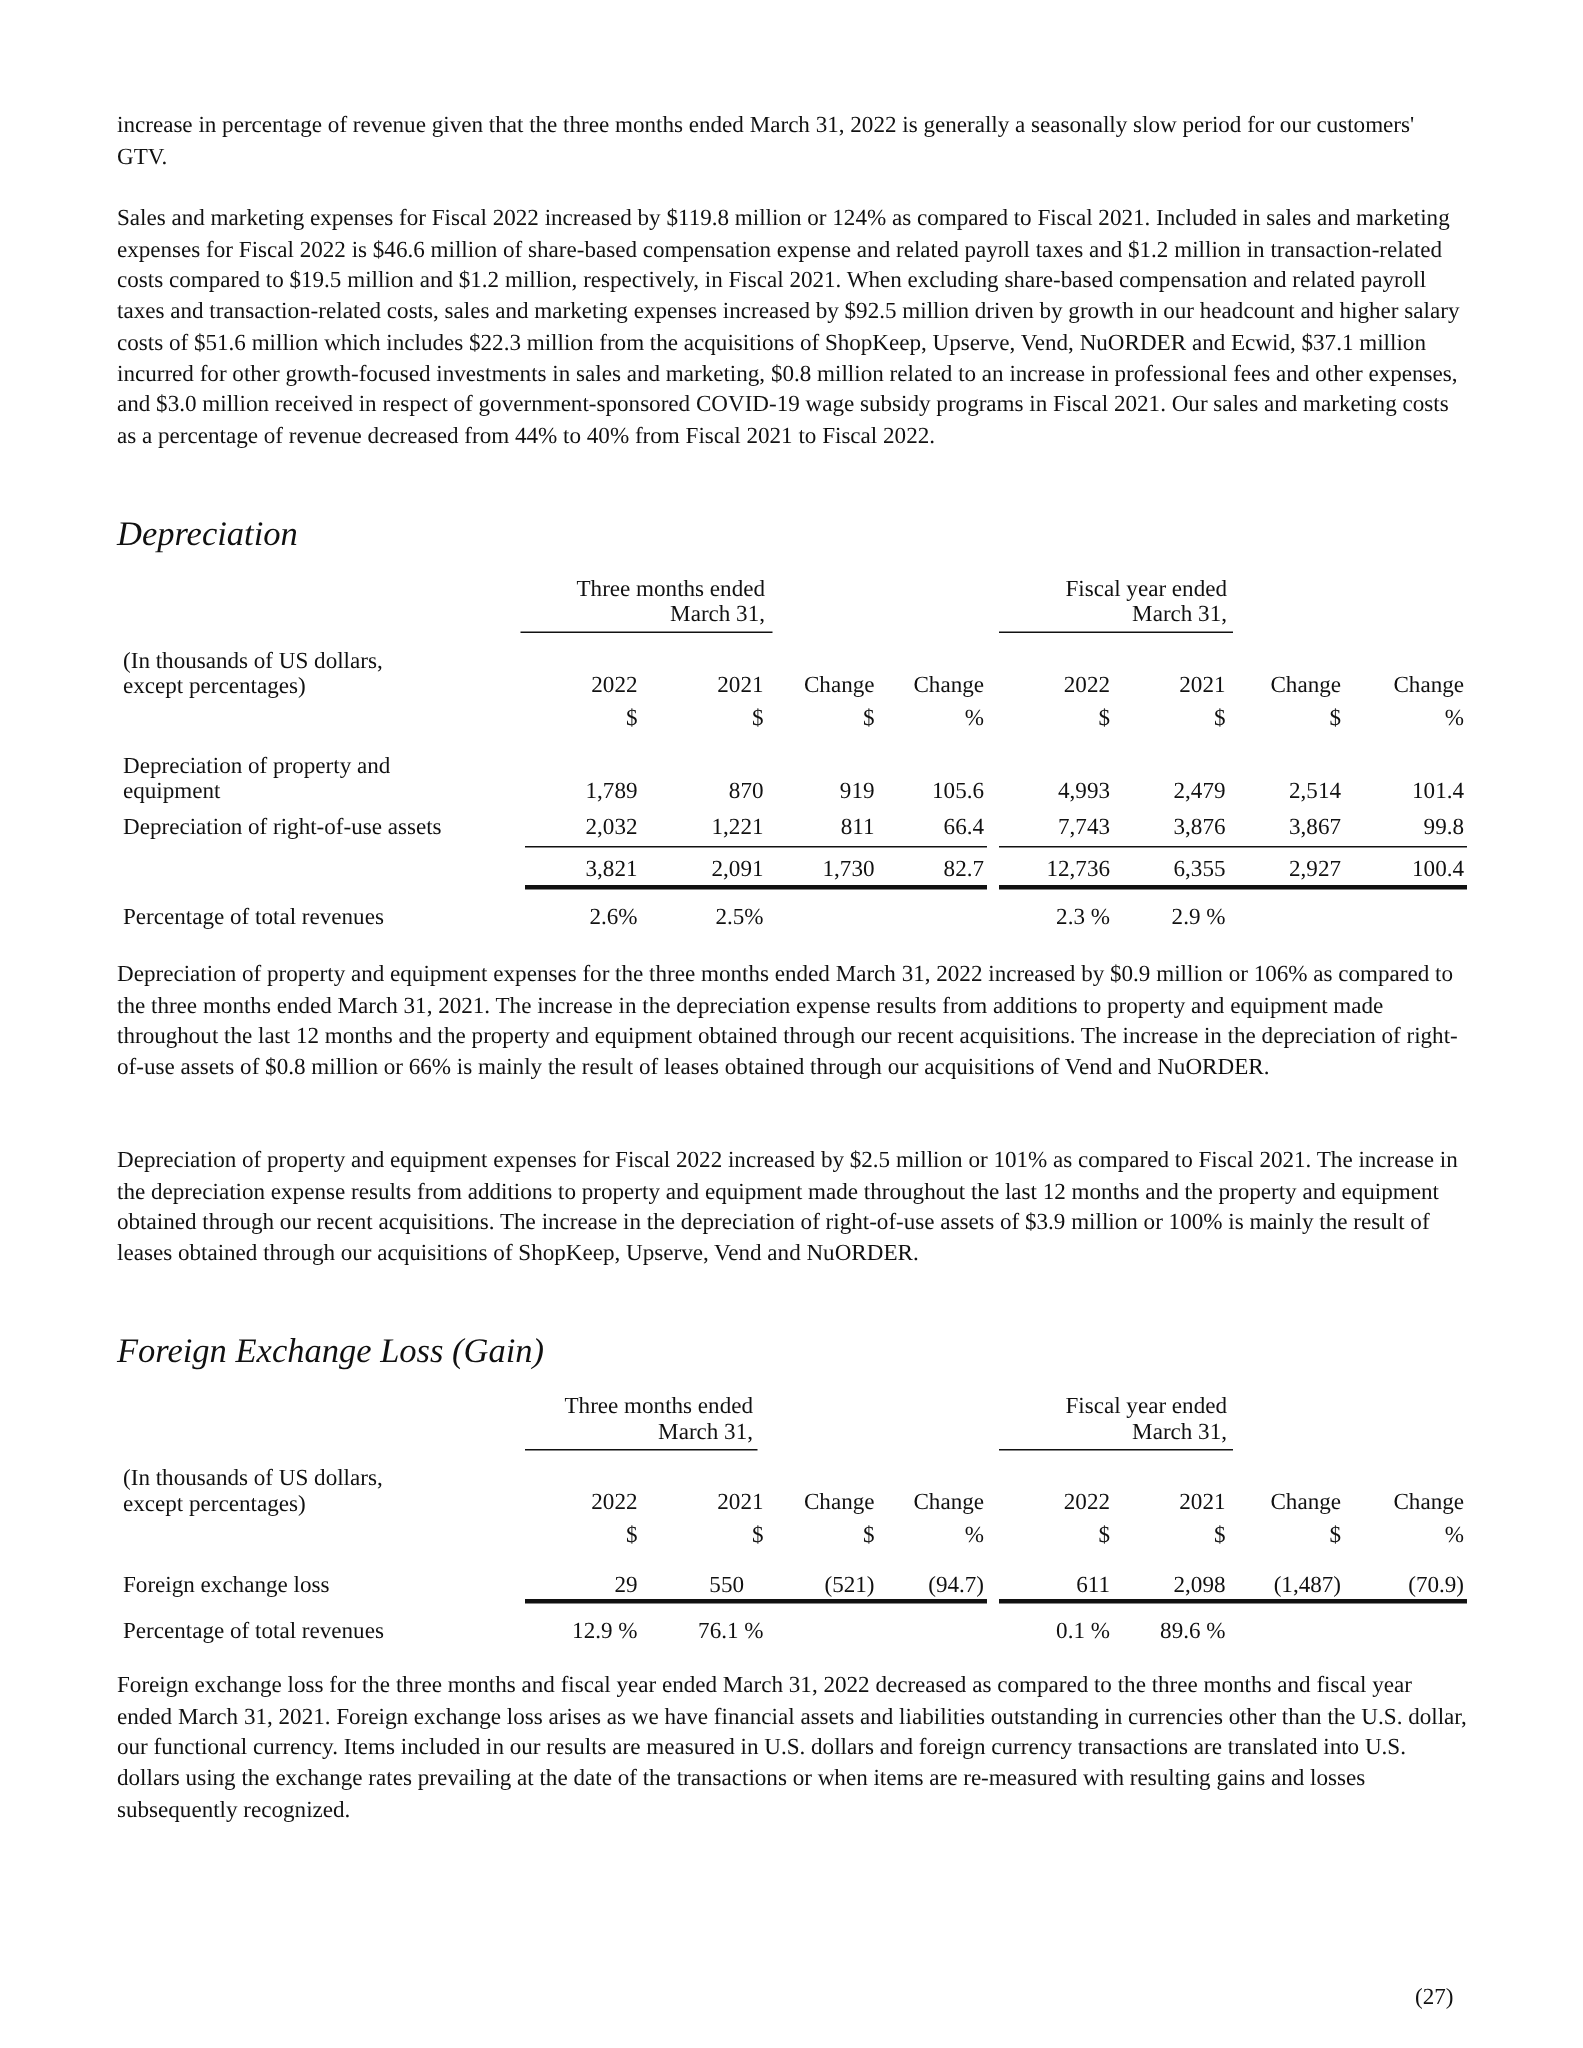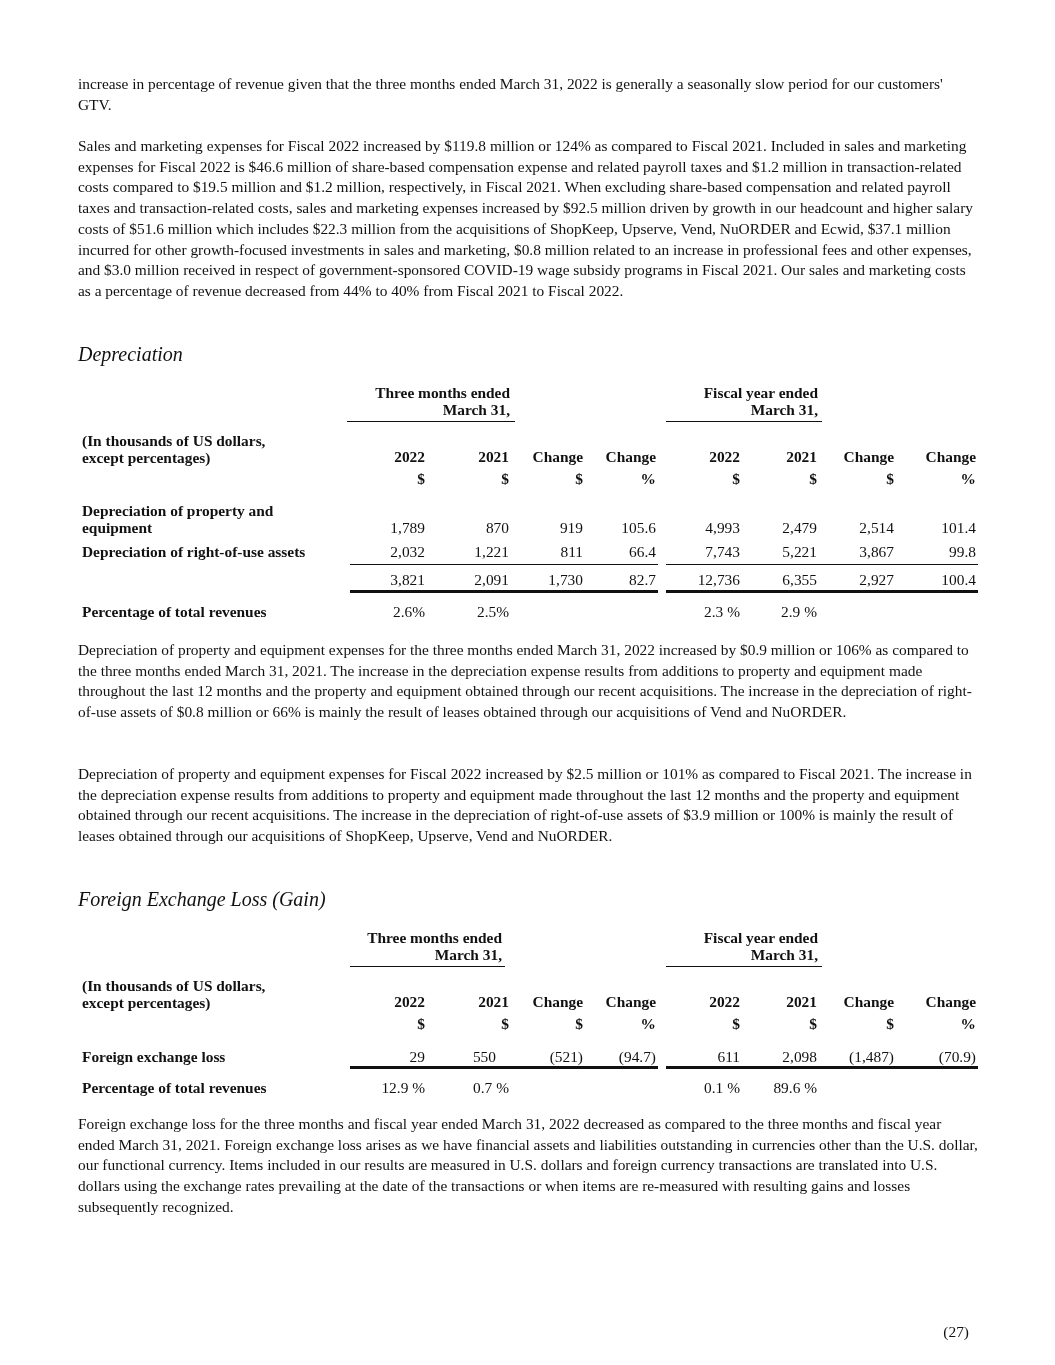--- a/index.html
+++ b/index.html
@@ -2,24 +2,24 @@
 <html><head>
 <meta charset="utf-8">
 <style>
   html, body { margin: 0; padding: 0; background: #ffffff; }
   body {
     width: 1055px; height: 1365px; position: relative; overflow: hidden;
     font-family: "Liberation Serif", serif; color: #111; font-size: 15.4px;
   }
   .page { position: absolute; left: 78px; top: 0; width: 900px; }
   p.para { margin: 0; line-height: 20.7px; position: absolute; left: 0; width: 900px; }
-  h2.section { position: absolute; left: 0; margin: 0; font-style: italic; font-weight: normal; font-size: 20px; text-align: right; }
+  h2.section { position: absolute; left: 0; margin: 0; font-style: italic; font-weight: normal; font-size: 23px; text-align: right; }
   .tbl { position: absolute; left: 0; width: 900px; }
   .cell { position: absolute; white-space: nowrap; line-height: 17px; }
-  .b { font-weight: bold; }
+  .b { font-weight: normal; }
   .r { text-align: right; }
   .rule { position: absolute; height: 1px; background: #111; }
   .rule.thick { height: 3px; }
   .pagenum { position: absolute; right: 86px; top: 1323px; font-size: 15.4px; }
 </style>
 </head>
 <body>
 
 <div class="page">
 
@@ -77,21 +77,21 @@
         <div class="cell r" style="left:726px;width:90px;top:135px">2,514</div>
         <div class="cell r" style="left:808px;width:90px;top:135px">101.4</div>
         <div class="cell b" style="left:4px;top:159px">
           <div>Depreciation of right-of-use assets</div>
         </div>
         <div class="cell r" style="left:257px;width:90px;top:159px">2,032</div>
         <div class="cell r" style="left:341px;width:90px;top:159px">1,221</div>
         <div class="cell r" style="left:415px;width:90px;top:159px">811</div>
         <div class="cell r" style="left:488px;width:90px;top:159px">66.4</div>
         <div class="cell r" style="left:572px;width:90px;top:159px">7,743</div>
-        <div class="cell r" style="left:649px;width:90px;top:159px">5,221</div>
+        <div class="cell r" style="left:649px;width:90px;top:159px">3,876</div>
         <div class="cell r" style="left:726px;width:90px;top:159px">3,867</div>
         <div class="cell r" style="left:808px;width:90px;top:159px">99.8</div>
         <div class="cell b" style="left:4px;top:187px">
           <div></div>
         </div>
         <div class="cell r" style="left:257px;width:90px;top:187px">3,821</div>
         <div class="cell r" style="left:341px;width:90px;top:187px">2,091</div>
         <div class="cell r" style="left:415px;width:90px;top:187px">1,730</div>
         <div class="cell r" style="left:488px;width:90px;top:187px">82.7</div>
         <div class="cell r" style="left:572px;width:90px;top:187px">12,736</div>
@@ -159,21 +159,21 @@
         <div class="cell r" style="left:415px;width:90px;top:119px">(521)</div>
         <div class="cell r" style="left:488px;width:90px;top:119px">(94.7)</div>
         <div class="cell r" style="left:572px;width:90px;top:119px">611</div>
         <div class="cell r" style="left:649px;width:90px;top:119px">2,098</div>
         <div class="cell r" style="left:726px;width:90px;top:119px">(1,487)</div>
         <div class="cell r" style="left:808px;width:90px;top:119px">(70.9)</div>
         <div class="rule thick" style="left:272px;width:308px;top:137px"></div>
         <div class="rule thick" style="left:588px;width:312px;top:137px"></div>
         <div class="cell b" style="left:4px;top:150px">Percentage of total revenues</div>
         <div class="cell r" style="left:257px;width:90px;top:150px">12.9 %</div>
-        <div class="cell r" style="left:341px;width:90px;top:150px">0.7 %</div>
+        <div class="cell r" style="left:341px;width:90px;top:150px">76.1 %</div>
         <div class="cell r" style="left:572px;width:90px;top:150px">0.1 %</div>
         <div class="cell r" style="left:649px;width:90px;top:150px">89.6 %</div>
       </div>
   </div>
 
   <p class="para" style="top:1114px">Foreign exchange loss for the three months and fiscal year ended March 31, 2022 decreased as compared to the three months and fiscal year ended March 31, 2021. Foreign exchange loss arises as we have financial assets and liabilities outstanding in currencies other than the U.S. dollar, our functional currency. Items included in our results are measured in U.S. dollars and foreign currency transactions are translated into U.S. dollars using the exchange rates prevailing at the date of the transactions or when items are re-measured with resulting gains and losses subsequently recognized.</p>
 </div>
 
 <div class="pagenum">(27)</div>
 

